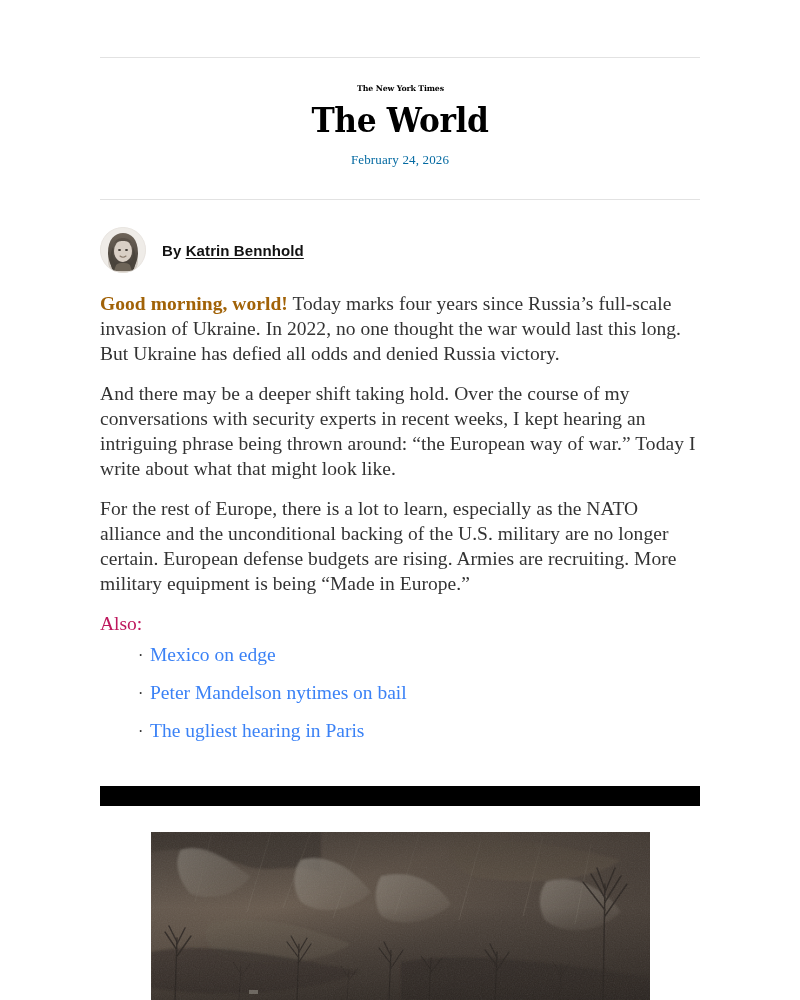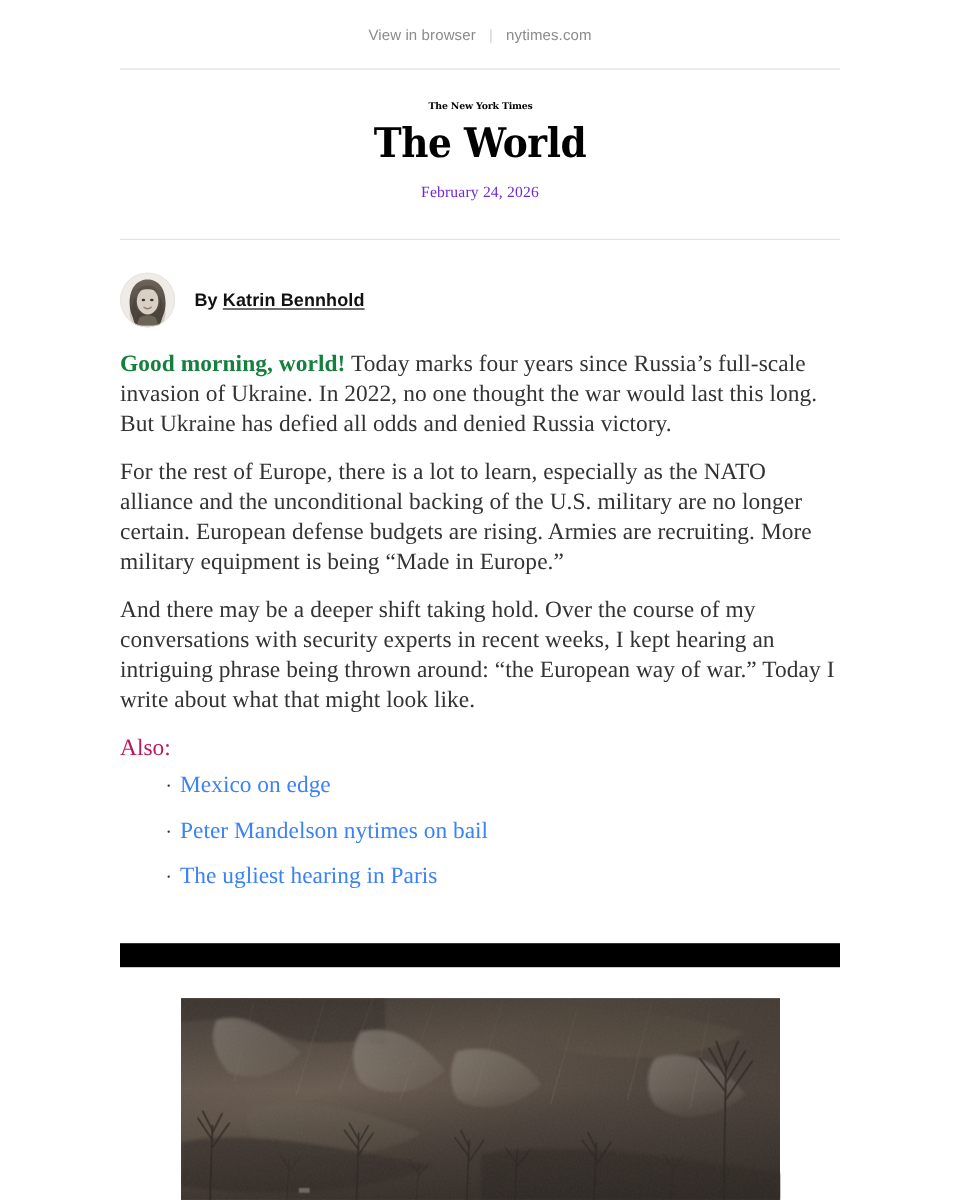--- a/index.html
+++ b/index.html
@@ -97,21 +97,21 @@
     color: #000;
     line-height: 34px;
     letter-spacing: -0.4px;
     transform: scaleX(0.92);
   }
 
   .issue-date {
     margin-top: 15px;
     font-family: "Liberation Serif", "DejaVu Serif", serif;
     font-size: 13px;
-    color: #6d28d9;
+    color: #0369a1;
     letter-spacing: .15px;
   }
 
   
   .byline {
     position: absolute;
     top: 226px;
     left: 100px;
     width: 600px;
     height: 48px;
@@ -155,21 +155,21 @@
   .para {
     margin: 0 0 15px 0;
     font-family: "Liberation Serif", "DejaVu Serif", serif;
     font-size: 19.5px;
     line-height: 25px;
     color: #333333;
     letter-spacing: .05px;
   }
   .lede-bold {
     font-weight: 700;
-    color: #15803d;
+    color: #a16207;
   }
 
   .also-label {
     margin: 0 0 6px 0;
     font-family: "Liberation Serif", "DejaVu Serif", serif;
     font-size: 19.5px;
     line-height: 25px;
     color: #be185d;
   }
 
@@ -220,27 +220,20 @@
     overflow: hidden;
     background: #3a3430;
   }
   .lead-photo svg { display: block; width: 499px; height: 168px; }
 </style>
 </head>
 <body>
 
 <div class="page">
 
-  <div class="preheader">
-    <div class="preheader-inner">
-      <span class="preheader-link">View in browser</span>
-      <span class="preheader-sep">|</span>
-      <span class="preheader-link">nytimes.com</span>
-    </div>
-  </div>
 
   <div class="rule rule-top"></div>
 
   <div class="masthead">
     <div class="nyt-logo">
       <svg viewBox="0 0 280 20" width="137" height="15" role="img">
         <title>The New York Times</title>
         <text x="140" y="15" text-anchor="middle" font-family="DejaVu Serif, serif" font-size="16" font-weight="700" fill="#000" letter-spacing="-0.3" transform="scale(1,1)">The New York Times</text>
       </svg>
     </div>
@@ -282,23 +275,23 @@
       <span>By </span><span class="byline-author">Katrin Bennhold</span>
     </div>
   </div>
 
   <div class="article">
 
     <p class="para">
       <span class="lede-bold">Good morning, world!</span><span> Today marks four years since Russia’s full-scale invasion of Ukraine. In 2022, no one thought the war would last this long. But Ukraine has defied all odds and denied Russia victory.</span>
     </p>
 
+    <p class="para">And there may be a deeper shift taking hold. Over the course of my conversations with security experts in recent weeks, I kept hearing an intriguing phrase being thrown around: “the European way of war.” Today I write about what that might look like.</p>
+
     <p class="para">For the rest of Europe, there is a lot to learn, especially as the NATO alliance and the unconditional backing of the U.S. military are no longer certain. European defense budgets are rising. Armies are recruiting. More military equipment is being “Made in Europe.”</p>
-
-    <p class="para">And there may be a deeper shift taking hold. Over the course of my conversations with security experts in recent weeks, I kept hearing an intriguing phrase being thrown around: “the European way of war.” Today I write about what that might look like.</p>
 
     <p class="also-label">Also:</p>
 
     <ul class="also-list">
       <li class="also-item">
         <span class="also-bullet">·</span>
         <span class="also-text">Mexico on edge</span>
       </li>
       <li class="also-item">
         <span class="also-bullet">·</span>

